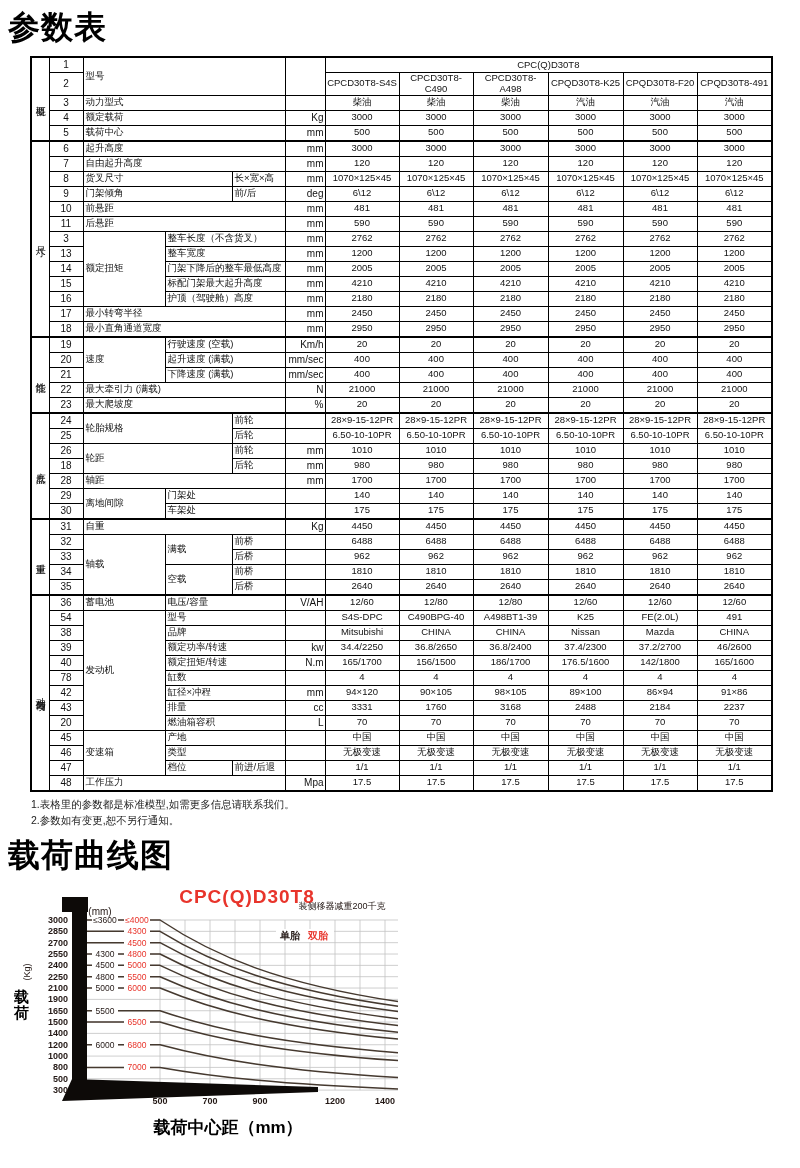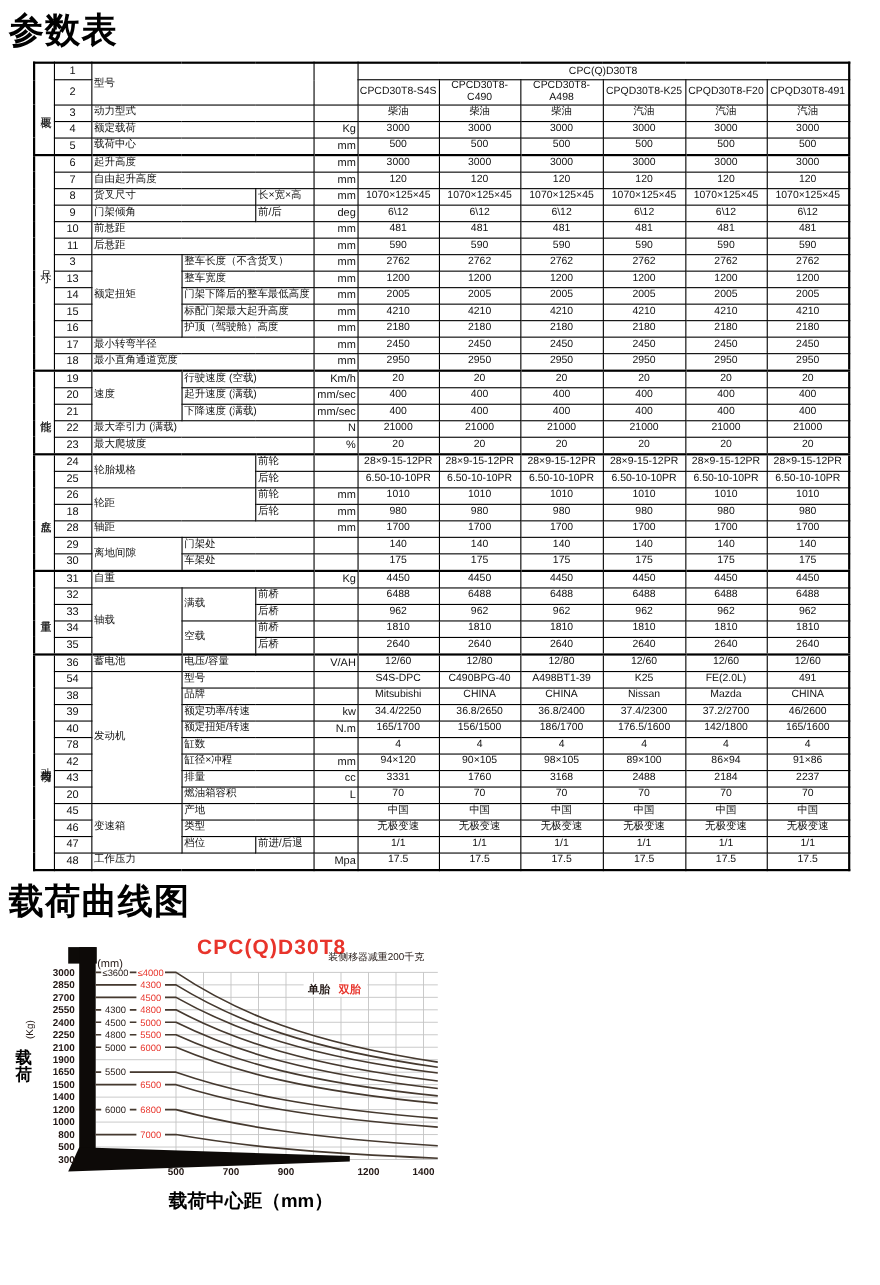--- a/index.html
+++ b/index.html
@@ -593,20 +593,22 @@
         <td class="val">17.5</td>
         <td class="val">17.5</td>
         <td class="val">17.5</td>
         <td class="val">17.5</td>
         <td class="val">17.5</td>
       </tr>
     </tbody>
 </table>
 
 <div class="notes">
+  <div>1.表格里的参数都是标准模型,如需更多信息请联系我们。</div>
+  <div>2.参数如有变更,恕不另行通知。</div>
 </div>
 
 <h1>载荷曲线图</h1>
 
 <div id="chart-wrap">
   <svg id="chart-svg" width="470" height="262" viewBox="0 0 470 262">
       <line x1="87" y1="36" x2="398" y2="36" stroke="#c3c3c3" stroke-width="0.8"></line>
       <line x1="87" y1="47.34" x2="398" y2="47.34" stroke="#c3c3c3" stroke-width="0.8"></line>
       <line x1="87" y1="58.68" x2="398" y2="58.68" stroke="#c3c3c3" stroke-width="0.8"></line>
       <line x1="87" y1="70.02" x2="398" y2="70.02" stroke="#c3c3c3" stroke-width="0.8"></line>

